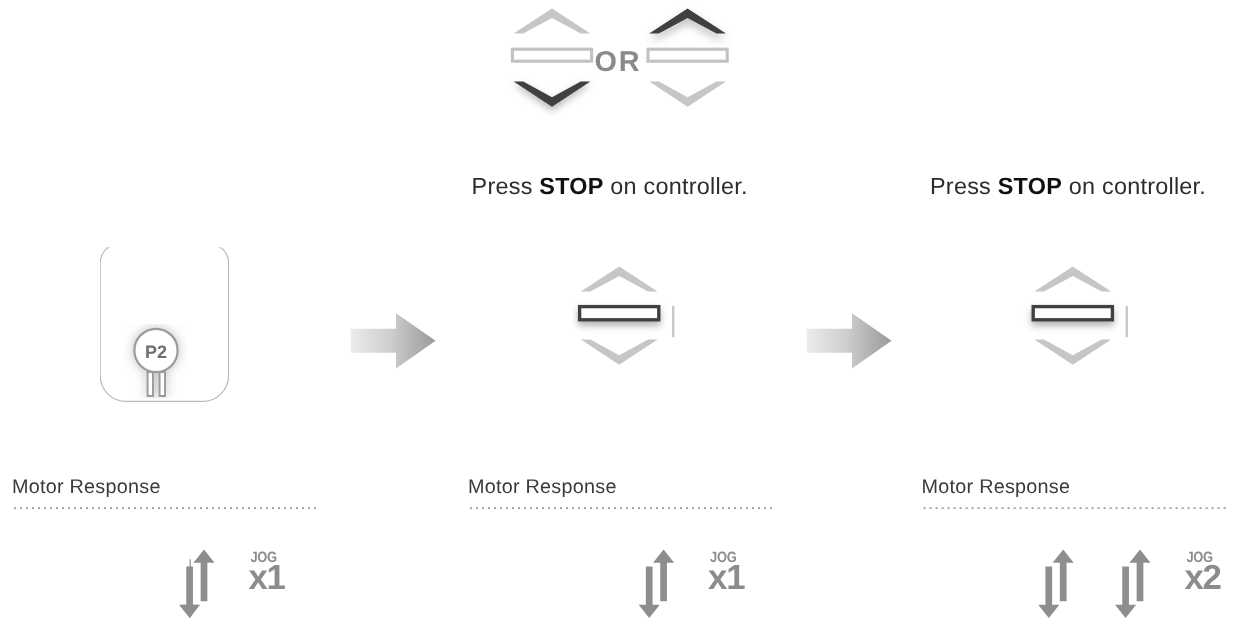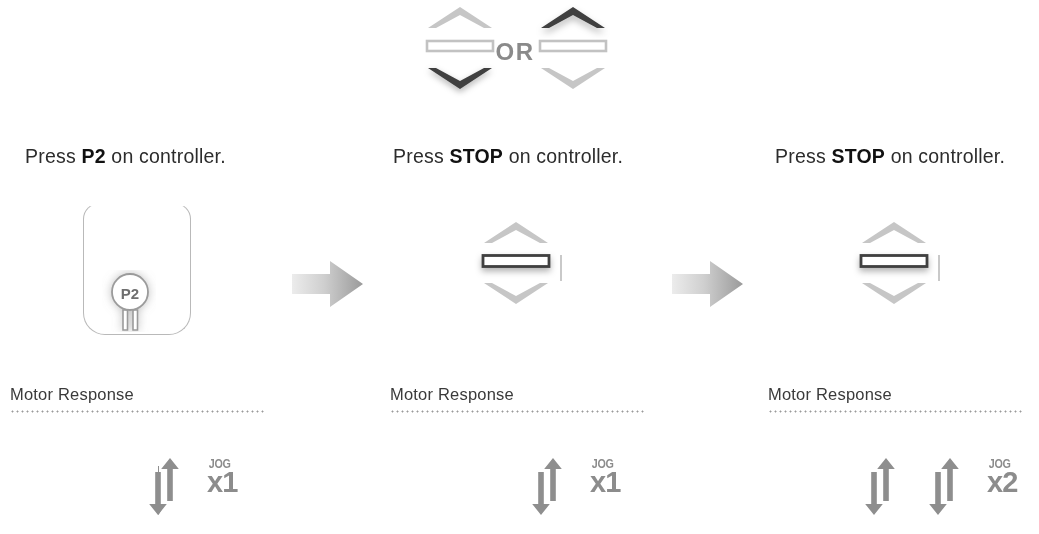--- a/index.html
+++ b/index.html
@@ -159,20 +159,21 @@
   }
   #step-col-1 .motor-response { padding-left: 5px; }
   #step-col-2 .motor-response { padding-left: 5px; }
   #step-col-3 .motor-response { padding-left: 5px; }
 
   .motor-label {
     font-size: 16.5px;
     color: #3a3a3a;
     letter-spacing: 0.2px;
     margin-bottom: 6px;
+    margin-top: 12px;
   }
   .dotted-rule {
     width: 256px;
     height: 3px;
     background-image: radial-gradient(circle, #9a9a9a 0.9px, rgba(0,0,0,0) 1.1px);
     background-size: 5px 3px;
     background-repeat: repeat-x;
   }
 
   
@@ -297,23 +298,20 @@
         <stop offset="45%" stop-color="#cfcfcf"></stop>
         <stop offset="100%" stop-color="#9a9a9a"></stop>
       </linearGradient>
     </defs>
     <path d="M0 16 L38 16 L38 3 L71 26 L38 49 L38 36 L0 36 Z" fill="url(#fag2)"></path>
   </svg>
 </div>
 
 <div class="step-col" id="step-col-1">
 
-  <div class="step-instruction">
-    <span>Press </span><b>P2</b><span> on controller.</span>
-  </div>
 
   <div class="device-area">
     <div id="p2-remote">
       <div id="p2-button">
         <svg viewBox="0 0 54 62" preserveAspectRatio="none">
           <defs>
             <filter id="p2glow" x="-60%" y="-60%" width="220%" height="220%">
               <feDropShadow dx="0" dy="0" stdDeviation="5" flood-color="#8d8d8d" flood-opacity="0.55"></feDropShadow>
             </filter>
           </defs>

